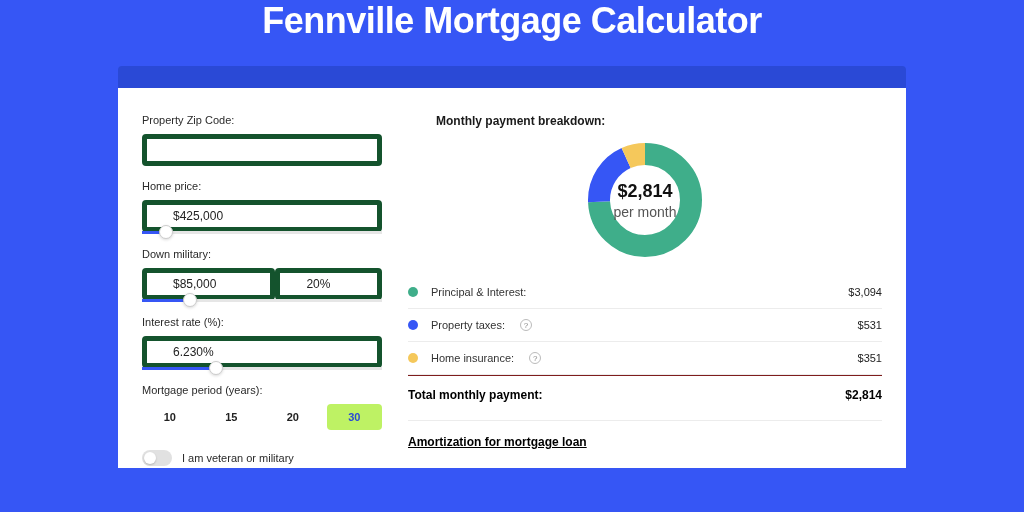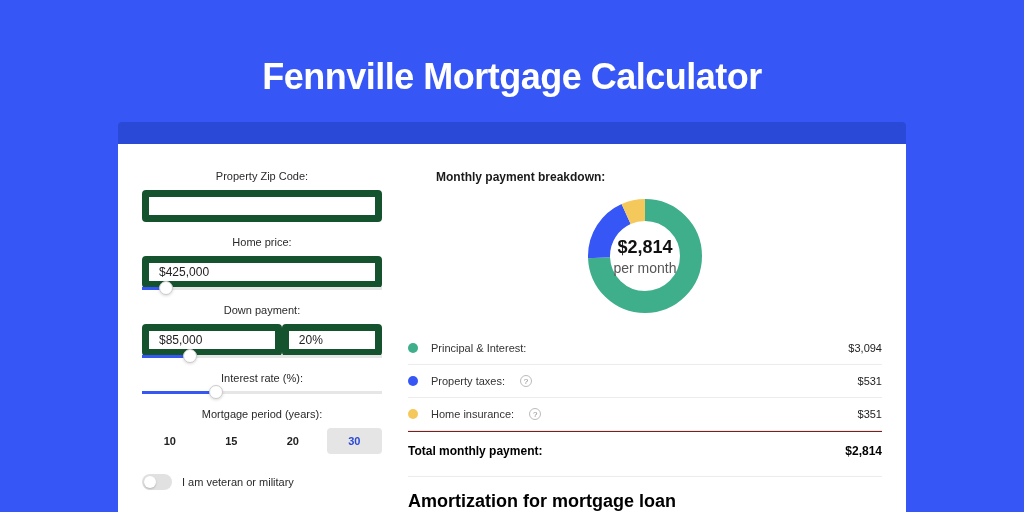--- a/index.html
+++ b/index.html
@@ -13,21 +13,20 @@
   .page {
     width: 1024px;
     height: 512px;
     position: relative;
   }
   .title {
     color: #fff;
     font-size: 36px;
     font-weight: 700;
     text-align: center;
-    padding-top: 56px;
     padding-bottom: 24px;
     letter-spacing: -0.5px;
   }
   .header-bar {
     background: #2a49d6;
     height: 22px;
     width: 788px;
     margin: 0 auto;
     border-radius: 4px 4px 0 0;
   }
@@ -41,28 +40,27 @@
     height: 380px;
     border-radius: 0;
   }
   .left-col { width: 240px; flex-shrink: 0; }
   .right-col { flex: 1; }
   .field-label {
     font-size: 11px;
     color: #2a2a2a;
     margin-bottom: 8px;
     display: block;
-    text-align: center;
   }
   .text-input {
     width: 100%;
-    border: 7px solid #14532d;
+    border: 5px solid #14532d;
     border-radius: 4px;
     height: 32px;
-    padding: 0 10px;
+    padding: 0 26px;
     font-size: 12px;
     color: #222;
   }
   .field-group { margin-bottom: 14px; position: relative; }
   .slider-track {
     height: 3px;
     background: #e6e6e6;
     position: relative;
     margin-top: -1px;
   }
@@ -92,21 +90,21 @@
     flex: 1;
     height: 26px;
     border: none;
     background: transparent;
     font-size: 11px;
     font-weight: 600;
     color: #222;
     cursor: pointer;
     border-radius: 4px;
   }
-  .period-btn.active { background: #e5e5e5; color: #2a49d6; }
+  .period-btn.active { background: #bef264; color: #2a49d6; }
   .toggle-row { display: flex; align-items: center; gap: 10px; margin-top: 20px; }
   .toggle {
     width: 30px;
     height: 16px;
     background: #e1e1e1;
     border-radius: 10px;
     position: relative;
     cursor: pointer;
   }
   .toggle-knob {
@@ -162,21 +160,21 @@
     margin-left: 2px;
   }
   .total-row {
     display: flex;
     justify-content: space-between;
     font-size: 12px;
     font-weight: 700;
     padding: 12px 0 18px;
     border-top: 1px solid #7f1d1d;
   }
-  .amort-title { font-size: 18px; font-weight: 700; margin-top: 0; margin-bottom: 10px; }
+  .amort-title { font-size: 12px; font-weight: 700; margin-top: 0; margin-bottom: 10px; text-decoration: underline; }
   .section-divider { height: 1px; background: #ececec; margin-bottom: 14px; }
 </style>
 </head>
 <body>
 
 <div class="page">
   <h1 class="title">Fennville Mortgage Calculator</h1>
   <div class="header-bar"></div>
 
   <div class="card">
@@ -191,33 +189,34 @@
       <div class="field-group">
         <label class="field-label">Home price:</label>
         <input class="text-input" value="$425,000" style="">
         <div class="slider-track">
           <div class="slider-fill" style="width:10%"></div>
           <div class="slider-thumb" style="left:10%"></div>
         </div>
       </div>
 
       <div class="field-group">
-        <label class="field-label">Down payment:</label>
+        <label class="field-label">Down military:</label>
         <div class="dp-row">
           <input class="text-input" value="$85,000" style="">
           <input class="text-input" value="20%" style="">
         </div>
         <div class="slider-track">
           <div class="slider-fill" style="width:20%"></div>
           <div class="slider-thumb" style="left:20%"></div>
         </div>
       </div>
 
       <div class="field-group">
         <label class="field-label">Interest rate (%):</label>
+        <input class="text-input" value="6.230%" style="">
         <div class="slider-track">
           <div class="slider-fill" style="width:31%"></div>
           <div class="slider-thumb" style="left:31%"></div>
         </div>
       </div>
 
       <div class="field-group">
         <label class="field-label">Mortgage period (years):</label>
         <div class="period-row">
           <button class="period-btn">10</button>

